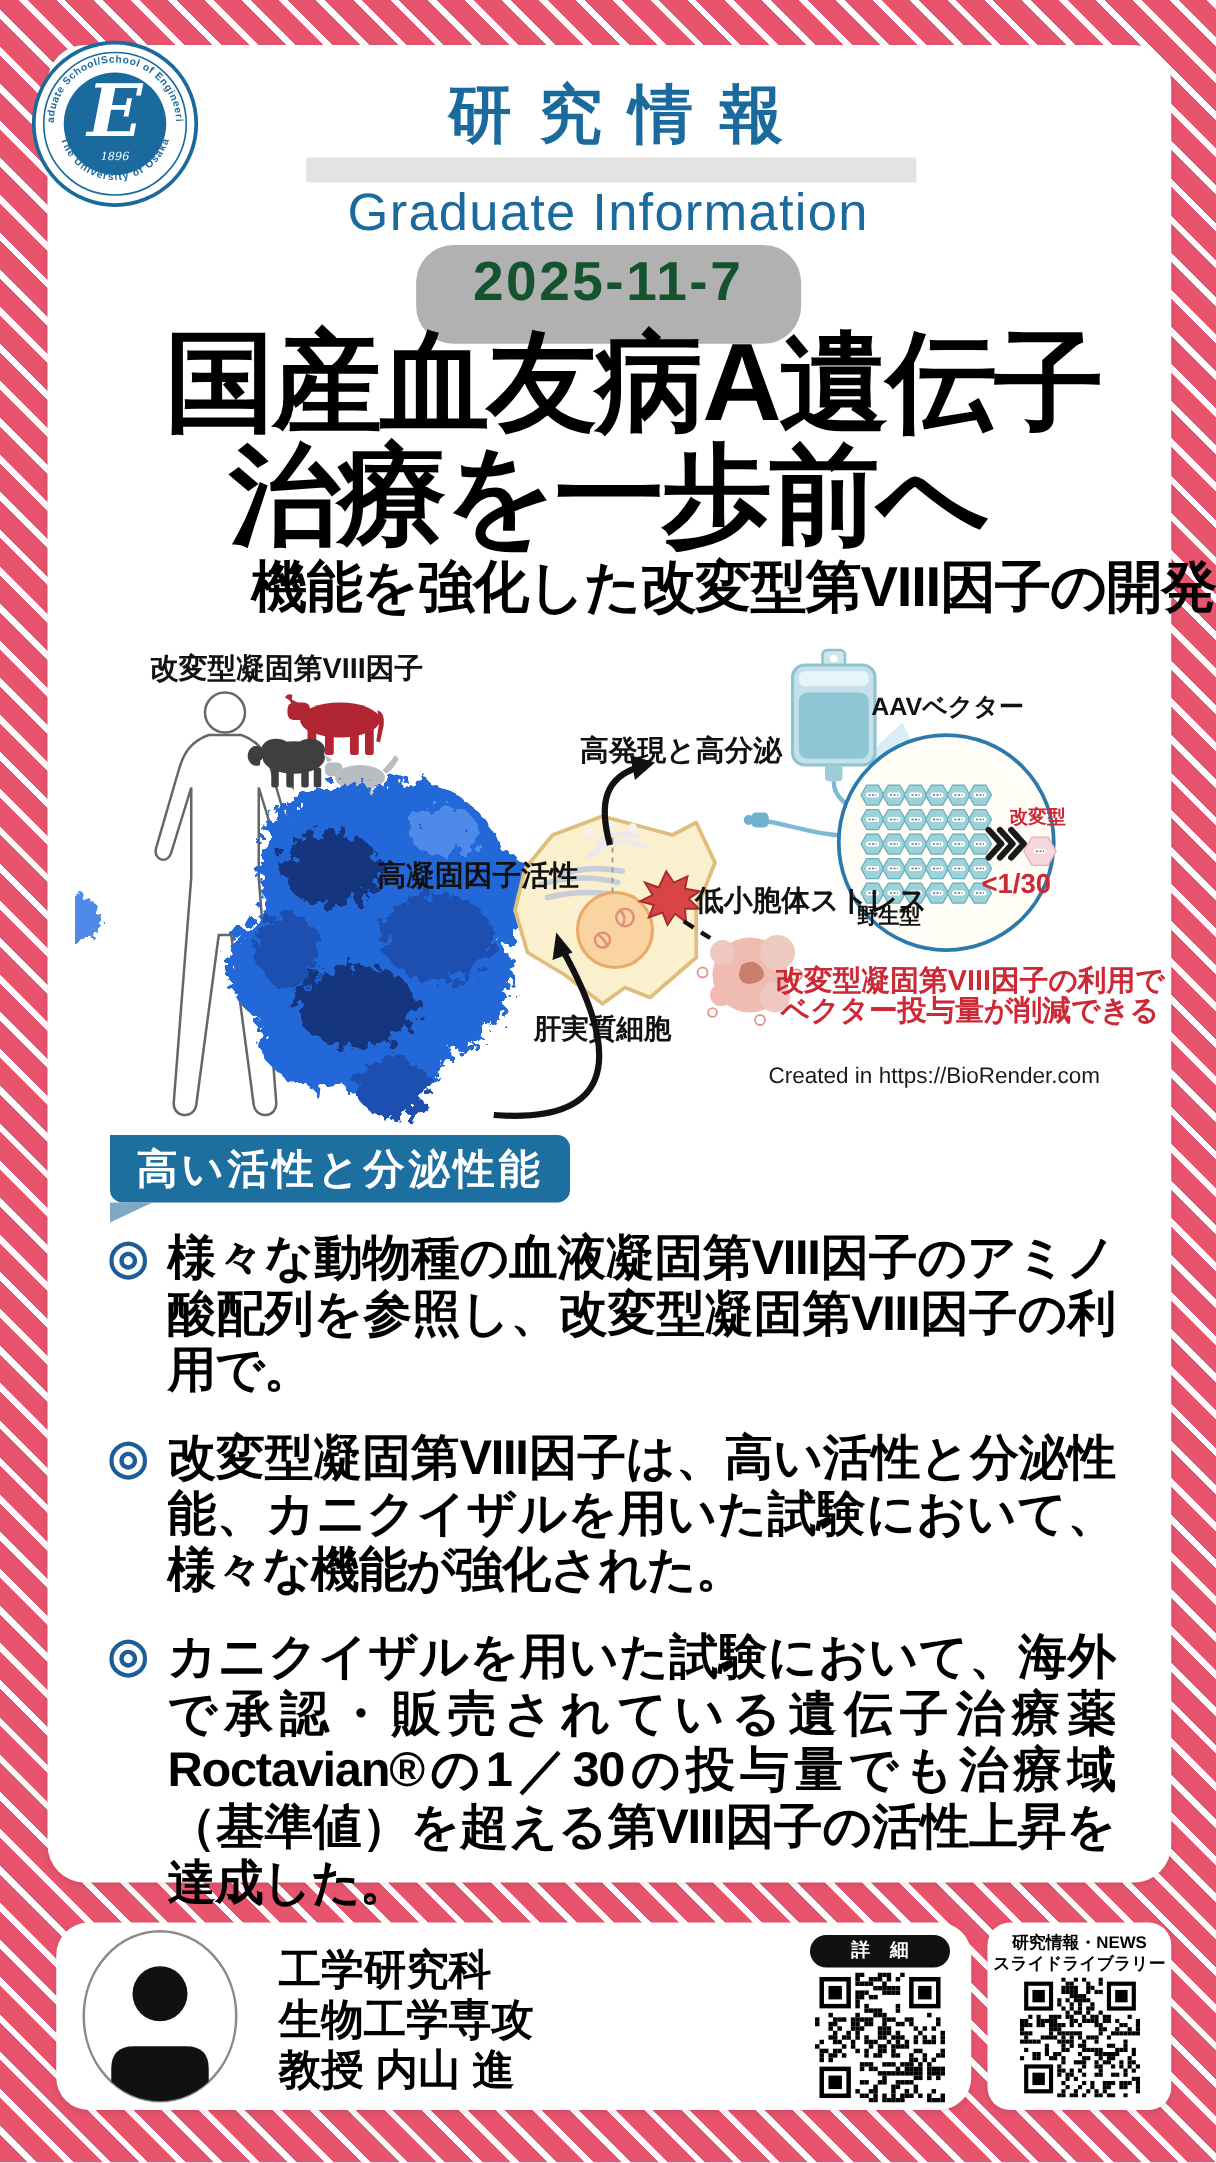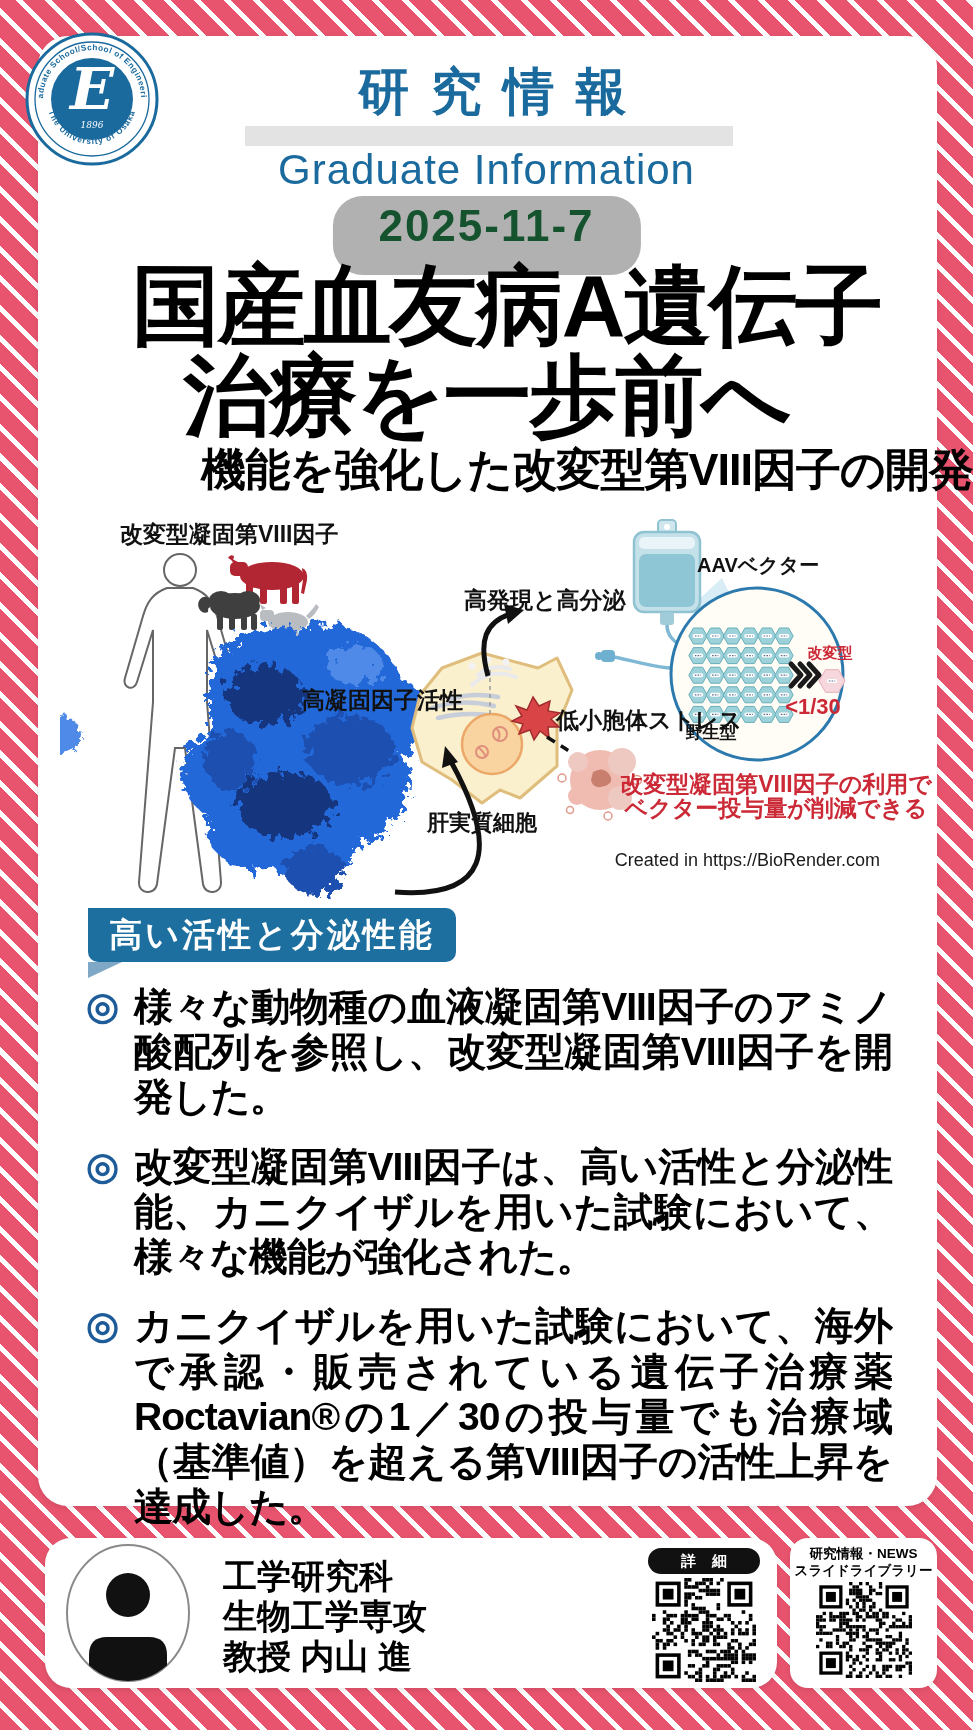--- a/index.html
+++ b/index.html
@@ -346,21 +346,21 @@
       <text x="820" y="366" font-size="18" font-weight="400" fill="#1a1a1a" text-anchor="end">Created in https://BioRender.com</text>
     </svg>
   </div>
 
   <div class="points-head">高い活性と分泌性能</div>
   <div class="points-tail"></div>
 
   <div class="points">
     <div class="point-item">
       <span class="point-marker">◎</span>
-      <span class="point-text">様々な動物種の血液凝固第VIII因子のアミノ酸配列を参照し、改変型凝固第VIII因子を開発した。</span>
+      <span class="point-text">様々な動物種の血液凝固第VIII因子のアミノ酸配列を参照し、改変型凝固第VIII因子の利用で。</span>
     </div>
     <div class="point-item">
       <span class="point-marker">◎</span>
       <span class="point-text">改変型凝固第VIII因子は、高い活性と分泌性能、カニクイザルを用いた試験において、様々な機能が強化された。</span>
     </div>
     <div class="point-item">
       <span class="point-marker">◎</span>
       <span class="point-text">カニクイザルを用いた試験において、海外で承認・販売されている遺伝子治療薬Roctavian®の1／30の投与量でも治療域（基準値）を超える第VIII因子の活性上昇を達成した。</span>
     </div>
   </div>

